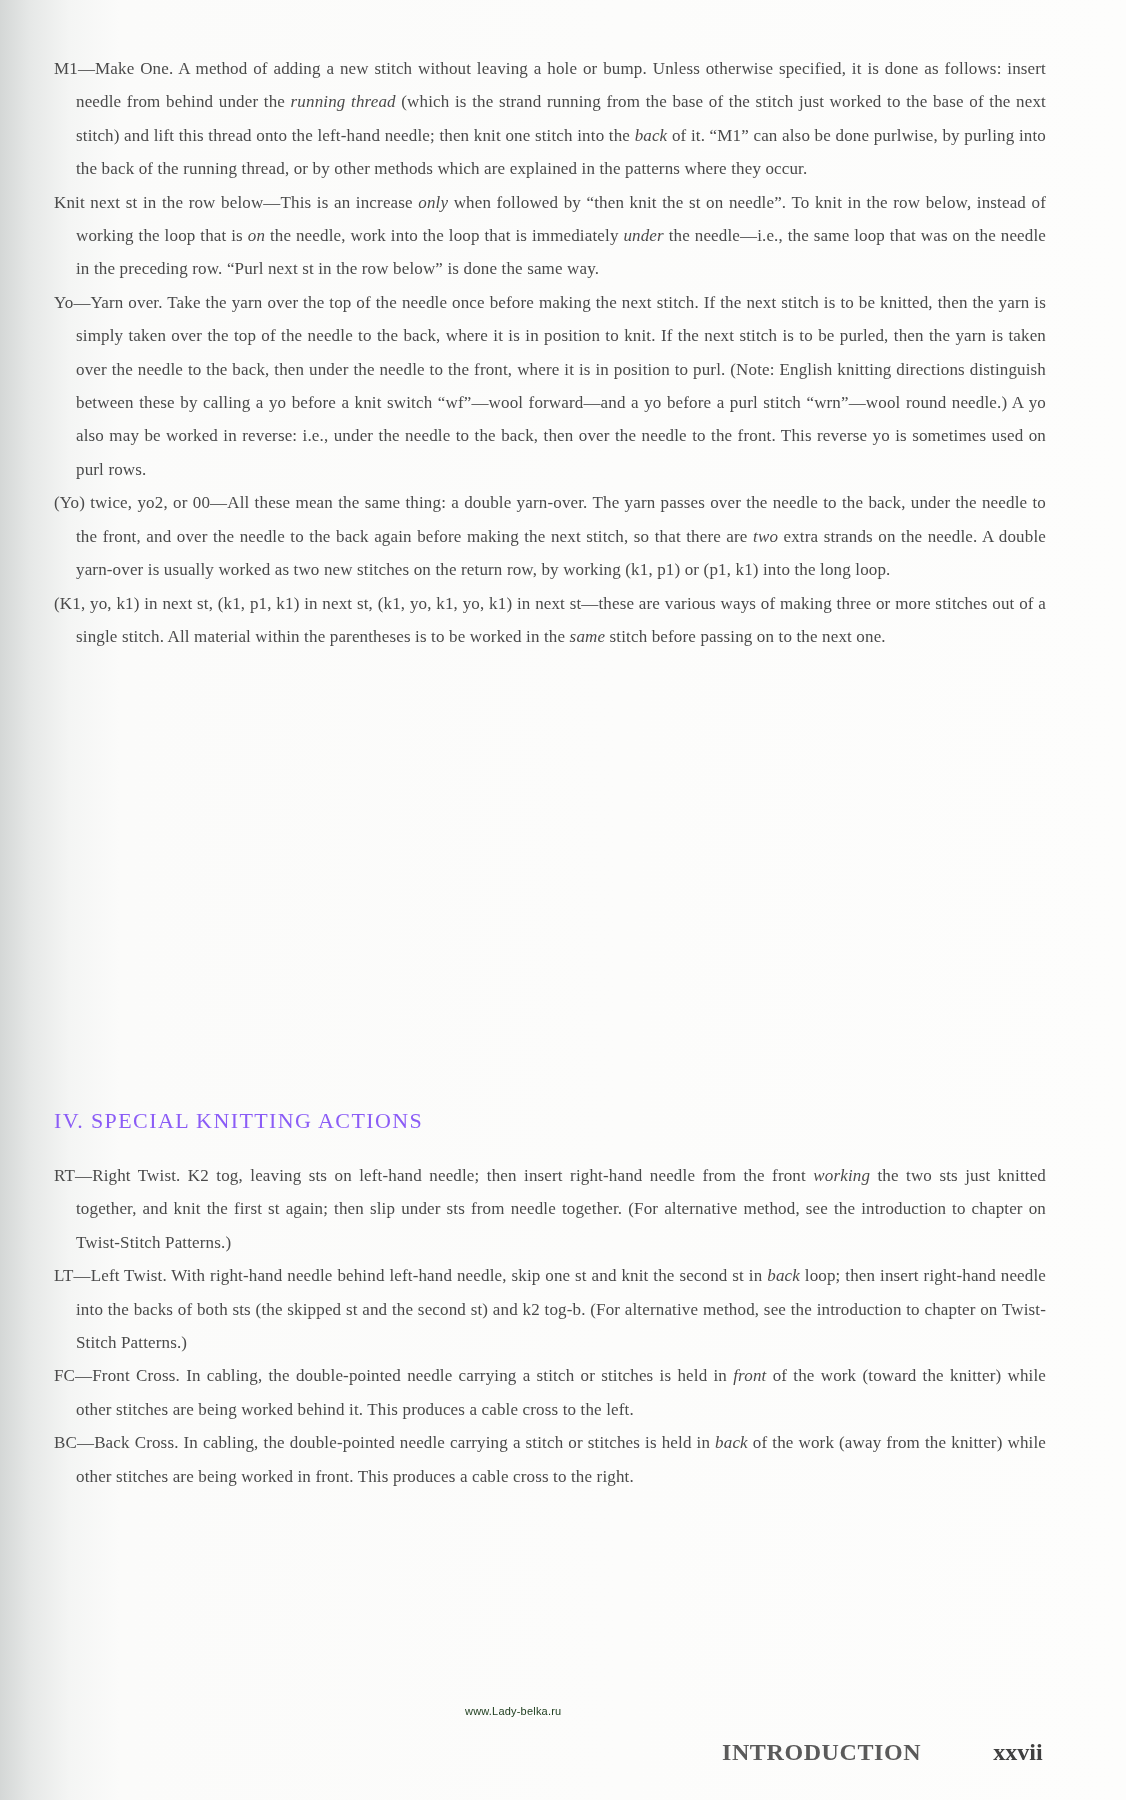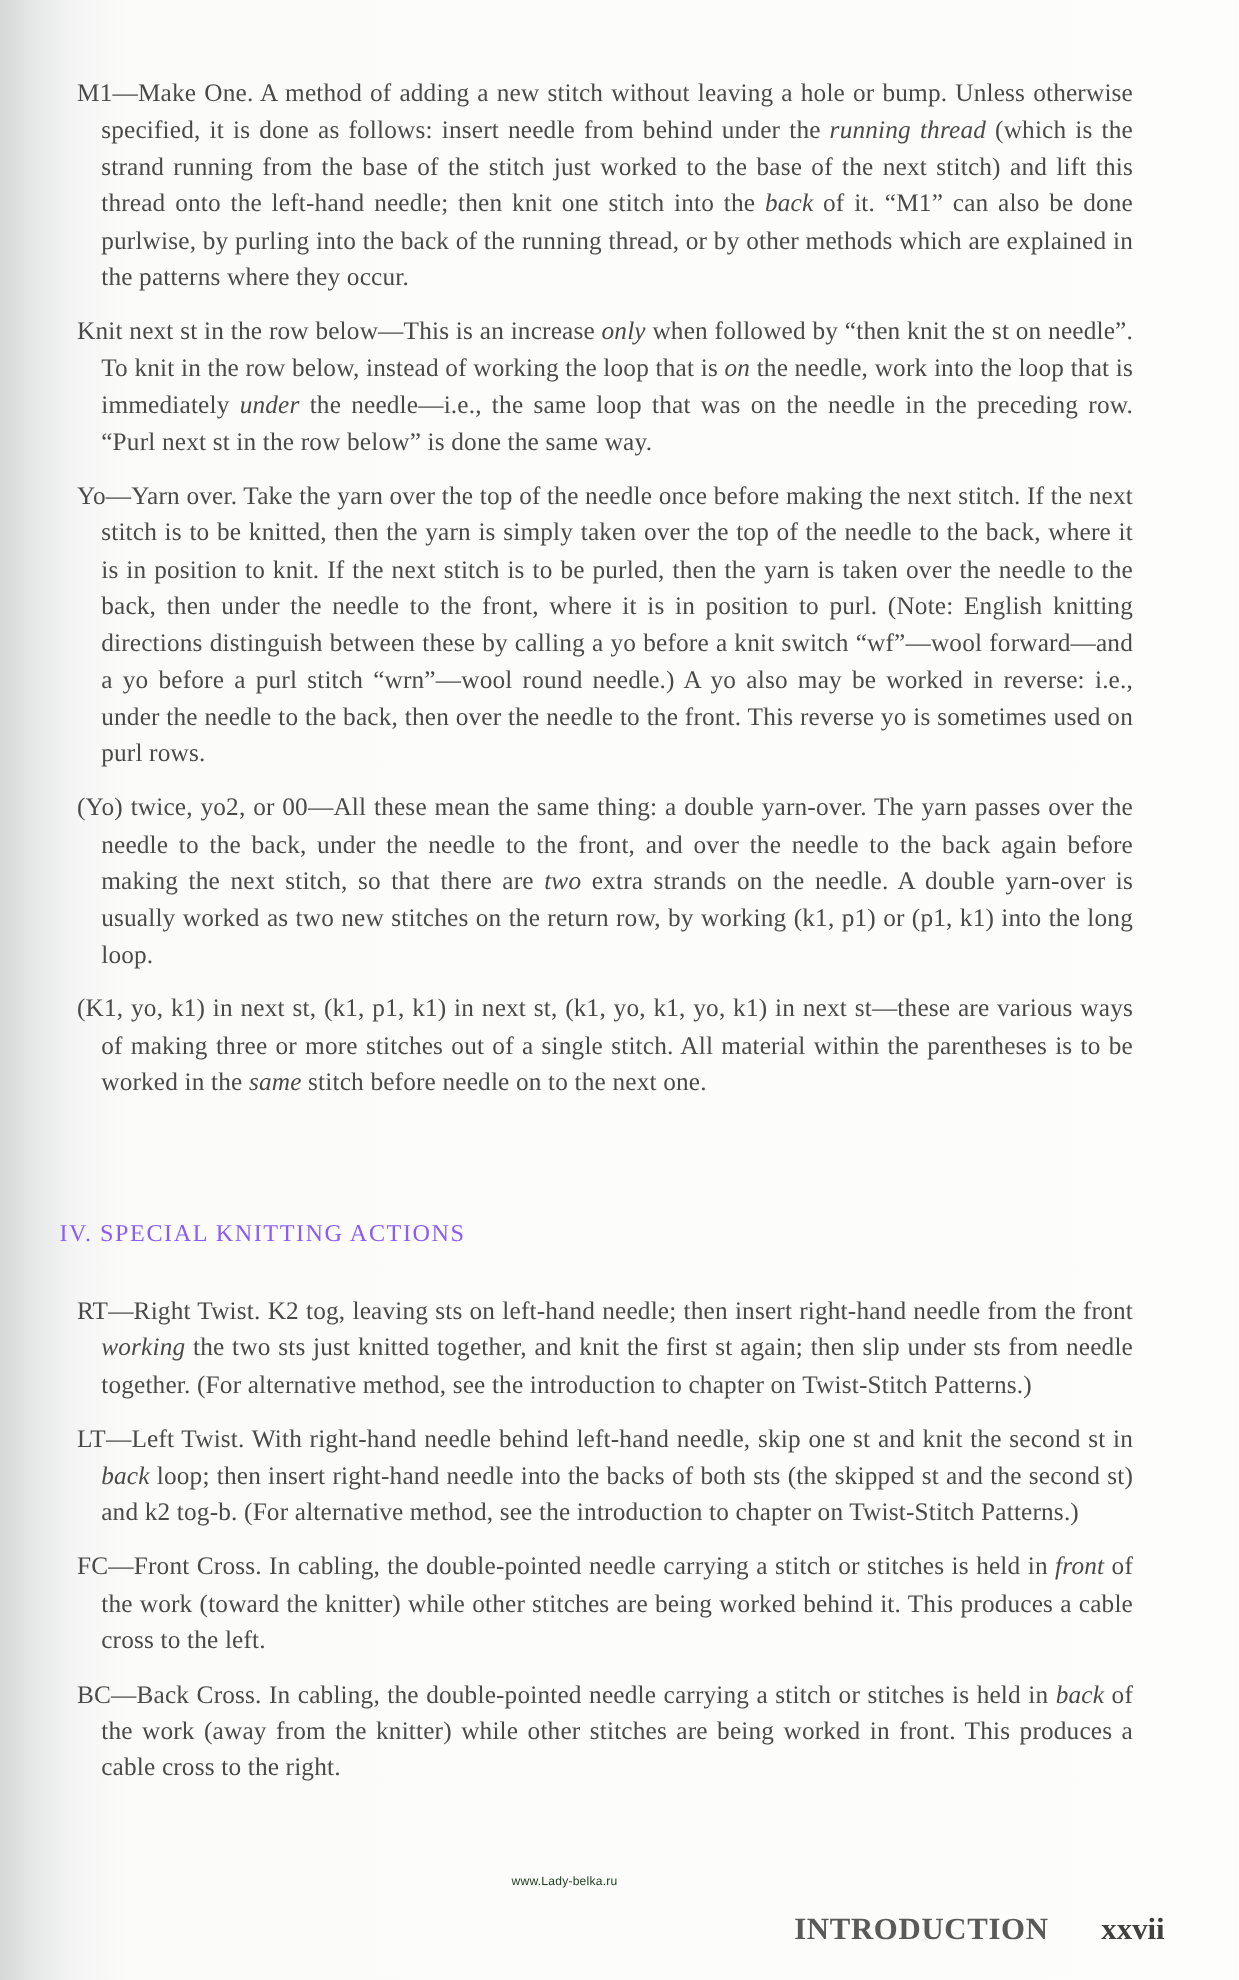--- a/index.html
+++ b/index.html
@@ -7,59 +7,59 @@
     width: 1126px; height: 1800px; overflow: hidden;
     background: linear-gradient(to right, #d4d7d6 0px, #e6e8e7 30px, #f4f5f4 70px, #fbfbfa 120px, #fdfdfc 100%);
     font-family: "Liberation Serif", "DejaVu Serif", serif;
     color: #4a4a4a;
     position: relative;
   }
   .page {
     position: absolute; left: 54px; top: 52px; width: 992px;
   }
   .entry {
-    font-size: 23px; line-height: 33.4px;
+    font-size: 17px; line-height: 33.4px;
     padding-left: 22px; text-indent: -22px;
     text-align: justify;
     letter-spacing: 0.15px;
-    margin: 16px;
+    margin: 0;
   }
   .entry i { font-style: italic; }
   .section-heading {
     font-size: 22px; letter-spacing: 1.4px; font-weight: normal;
     margin: 0; position: absolute; left: 0; top: 1056px;
     font-variant: small-caps;
     text-transform: uppercase;
     color: #8b5cf6;
   }
   .group1 { position: absolute; left: 0; top: 0; width: 992px; }
   .group2 { position: absolute; left: 0; top: 1107px; width: 992px; }
   .watermark {
     position: absolute; left: 465px; top: 1705px;
     font-family: "Liberation Sans", "DejaVu Sans", sans-serif;
     font-size: 11px; color: #1a3a1a; letter-spacing: 0.2px;
   }
   .footer {
     position: absolute; top: 1739px; left: 722px;
-    font-size: 28px; color: #555;
-    display: flex; gap: 48px; font-family: Liberation Serif, serif;
+    font-size: 24px; color: #555;
+    display: flex; gap: 72px; font-family: Liberation Serif, serif;
   }
   .footer .running-head { letter-spacing: 0.6px; font-weight: bold; color: #5a5a5a; }
   .footer .page-number { font-weight: bold; color: #404040; }
 </style>
 </head>
 <body>
 
 <div class="page">
   <div class="group1">
       <p class="entry"><span>M1—Make One. A method of adding a new stitch without leaving a hole or bump. Unless otherwise specified, it is done as follows: insert needle from behind under the </span><i>running thread</i><span> (which is the strand running from the base of the stitch just worked to the base of the next stitch) and lift this thread onto the left-hand needle; then knit one stitch into the </span><i>back</i><span> of it. “M1” can also be done purlwise, by purling into the back of the running thread, or by other methods which are explained in the patterns where they occur.</span></p>
       <p class="entry"><span>Knit next st in the row below—This is an increase </span><i>only</i><span> when followed by “then knit the st on needle”. To knit in the row below, instead of working the loop that is </span><i>on</i><span> the needle, work into the loop that is immediately </span><i>under</i><span> the needle—i.e., the same loop that was on the needle in the preceding row. “Purl next st in the row below” is done the same way.</span></p>
       <p class="entry"><span>Yo—Yarn over. Take the yarn over the top of the needle once before making the next stitch. If the next stitch is to be knitted, then the yarn is simply taken over the top of the needle to the back, where it is in position to knit. If the next stitch is to be purled, then the yarn is taken over the needle to the back, then under the needle to the front, where it is in position to purl. (Note: English knitting directions distinguish between these by calling a yo before a knit switch “wf”—wool forward—and a yo before a purl stitch “wrn”—wool round needle.) A yo also may be worked in reverse: i.e., under the needle to the back, then over the needle to the front. This reverse yo is sometimes used on purl rows.</span></p>
       <p class="entry"><span>(Yo) twice, yo2, or 00—All these mean the same thing: a double yarn-over. The yarn passes over the needle to the back, under the needle to the front, and over the needle to the back again before making the next stitch, so that there are </span><i>two</i><span> extra strands on the needle. A double yarn-over is usually worked as two new stitches on the return row, by working (k1, p1) or (p1, k1) into the long loop.</span></p>
-      <p class="entry"><span>(K1, yo, k1) in next st, (k1, p1, k1) in next st, (k1, yo, k1, yo, k1) in next st—these are various ways of making three or more stitches out of a single stitch. All material within the parentheses is to be worked in the </span><i>same</i><span> stitch before needle on to the next one.</span></p>
+      <p class="entry"><span>(K1, yo, k1) in next st, (k1, p1, k1) in next st, (k1, yo, k1, yo, k1) in next st—these are various ways of making three or more stitches out of a single stitch. All material within the parentheses is to be worked in the </span><i>same</i><span> stitch before passing on to the next one.</span></p>
     </div>
   <h2 class="section-heading">IV. Special Knitting Actions</h2>
   <div class="group2">
       <p class="entry"><span>RT—Right Twist. K2 tog, leaving sts on left-hand needle; then insert right-hand needle from the front </span><i>working</i><span> the two sts just knitted together, and knit the first st again; then slip under sts from needle together. (For alternative method, see the introduction to chapter on Twist-Stitch Patterns.)</span></p>
       <p class="entry"><span>LT—Left Twist. With right-hand needle behind left-hand needle, skip one st and knit the second st in </span><i>back</i><span> loop; then insert right-hand needle into the backs of both sts (the skipped st and the second st) and k2 tog-b. (For alternative method, see the introduction to chapter on Twist-Stitch Patterns.)</span></p>
       <p class="entry"><span>FC—Front Cross. In cabling, the double-pointed needle carrying a stitch or stitches is held in </span><i>front</i><span> of the work (toward the knitter) while other stitches are being worked behind it. This produces a cable cross to the left.</span></p>
       <p class="entry"><span>BC—Back Cross. In cabling, the double-pointed needle carrying a stitch or stitches is held in </span><i>back</i><span> of the work (away from the knitter) while other stitches are being worked in front. This produces a cable cross to the right.</span></p>
     </div>
 </div>
 

